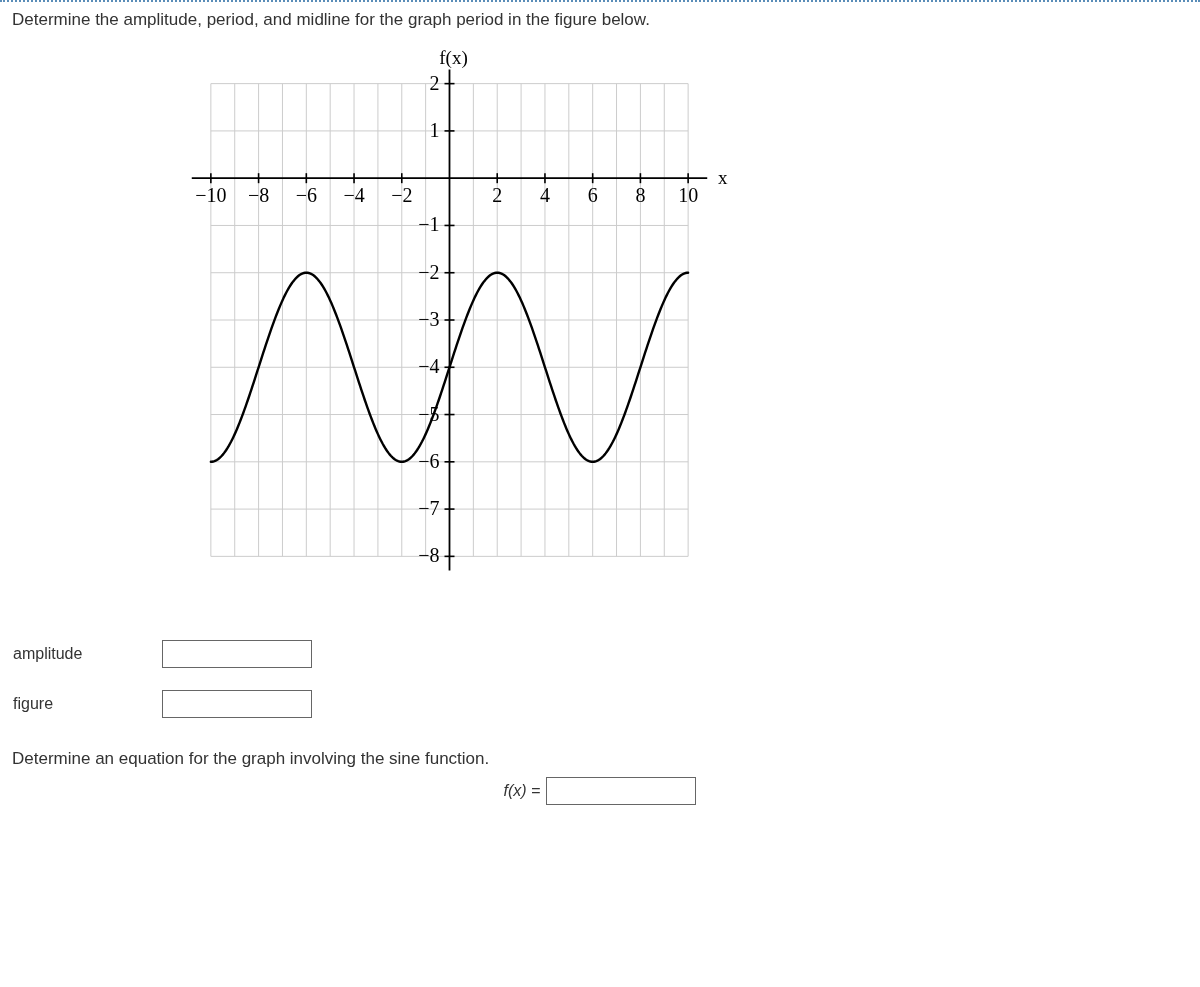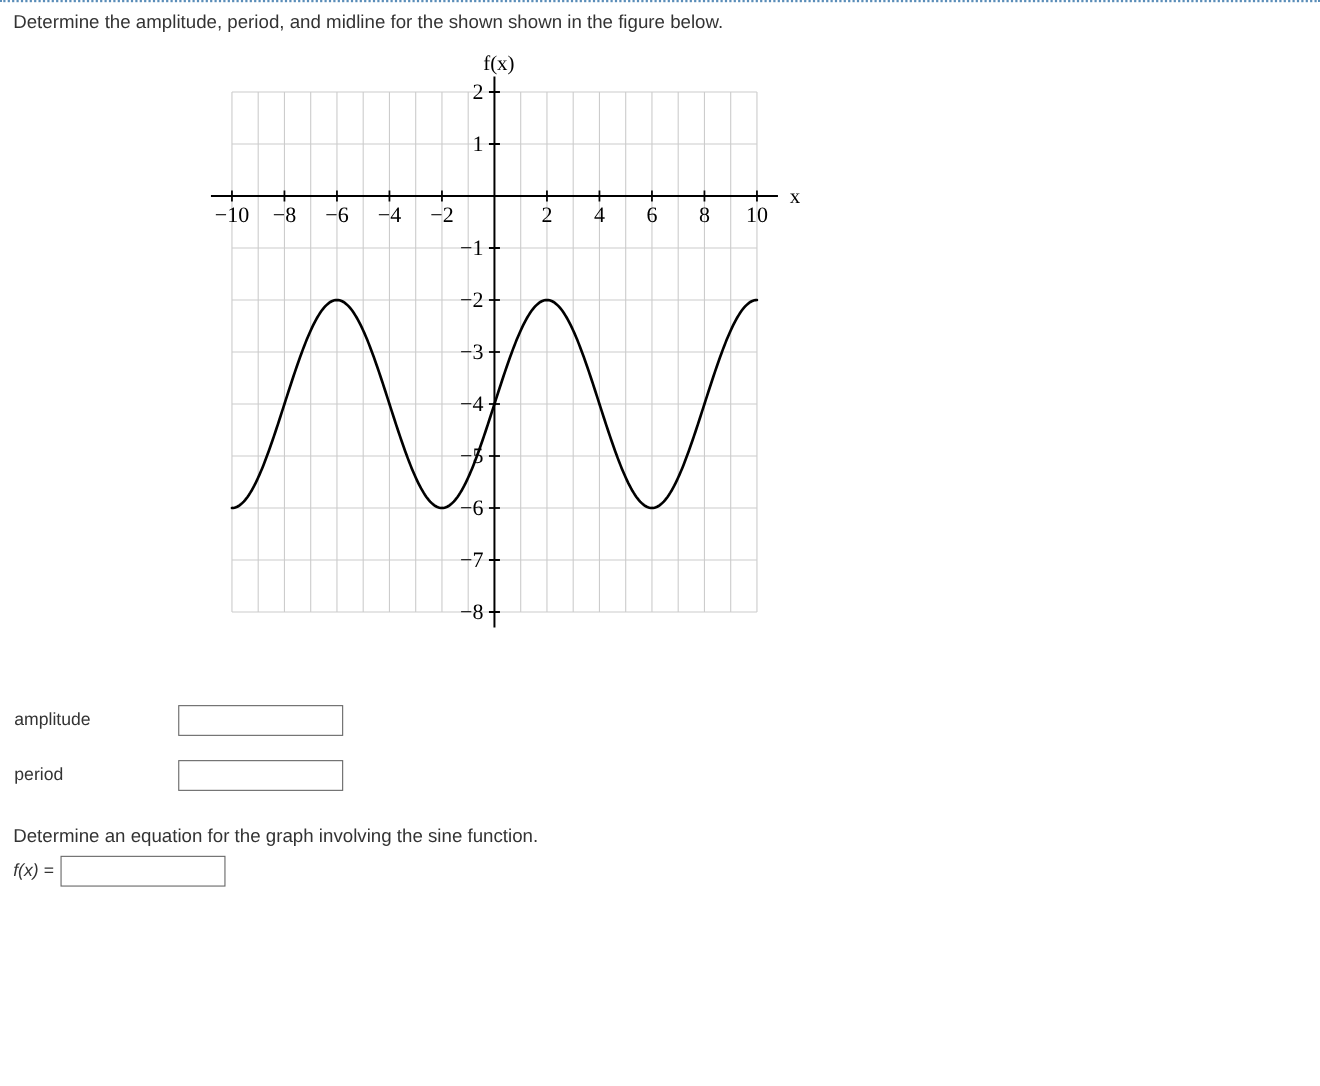--- a/index.html
+++ b/index.html
@@ -39,40 +39,41 @@
       box-sizing: border-box;
       font-size: 15px;
     }
     .prefix {
       font-style: italic;
       margin-right: 4px;
     }
     .eq-row {
       display: flex;
       align-items: center;
+      justify-content: center;
     }
     .eq-label {
       font-style: italic;
       margin-right: 6px;
     }
     svg text {
       font-family: Georgia, 'Times New Roman', serif;
       font-size: 20px;
     }
     svg .tick-lab {
       fill: #000;
     }
     svg .axis-lab {
       font-size: 19px;
     }
   </style>
 </head>
 <body>
 
-<div class="prompt">Determine the amplitude, period, and midline for the shown shown in the figure below.</div>
+<div class="prompt">Determine the amplitude, period, and midline for the graph period in the figure below.</div>
 
 <div class="graph-container">
   <svg id="chart-svg" width="580" height="555">
       <line x1="38.86363636363636" y1="43.63636363636364" x2="38.86363636363636" y2="516.3636363636364" stroke="#ccc" stroke-width="1"></line>
       <line x1="62.72727272727273" y1="43.63636363636364" x2="62.72727272727273" y2="516.3636363636364" stroke="#ccc" stroke-width="1"></line>
       <line x1="86.59090909090908" y1="43.63636363636364" x2="86.59090909090908" y2="516.3636363636364" stroke="#ccc" stroke-width="1"></line>
       <line x1="110.45454545454545" y1="43.63636363636364" x2="110.45454545454545" y2="516.3636363636364" stroke="#ccc" stroke-width="1"></line>
       <line x1="134.3181818181818" y1="43.63636363636364" x2="134.3181818181818" y2="516.3636363636364" stroke="#ccc" stroke-width="1"></line>
       <line x1="158.18181818181816" y1="43.63636363636364" x2="158.18181818181816" y2="516.3636363636364" stroke="#ccc" stroke-width="1"></line>
       <line x1="182.04545454545453" y1="43.63636363636364" x2="182.04545454545453" y2="516.3636363636364" stroke="#ccc" stroke-width="1"></line>
@@ -151,21 +152,21 @@
 
 <table class="answer-table">
   <tbody>
       <tr>
     <td class="answer-label">amplitude</td>
     <td>
       <input class="text-input" type="text" style="">
     </td>
   </tr>
   <tr>
-    <td class="answer-label">period</td>
+    <td class="answer-label">figure</td>
     <td>
       <input class="text-input" type="text" style="">
     </td>
   </tr>
 </tbody>
   </table>
 
 <div class="prompt">Determine an equation for the graph involving the sine function.</div>
 
 <div class="eq-row">

